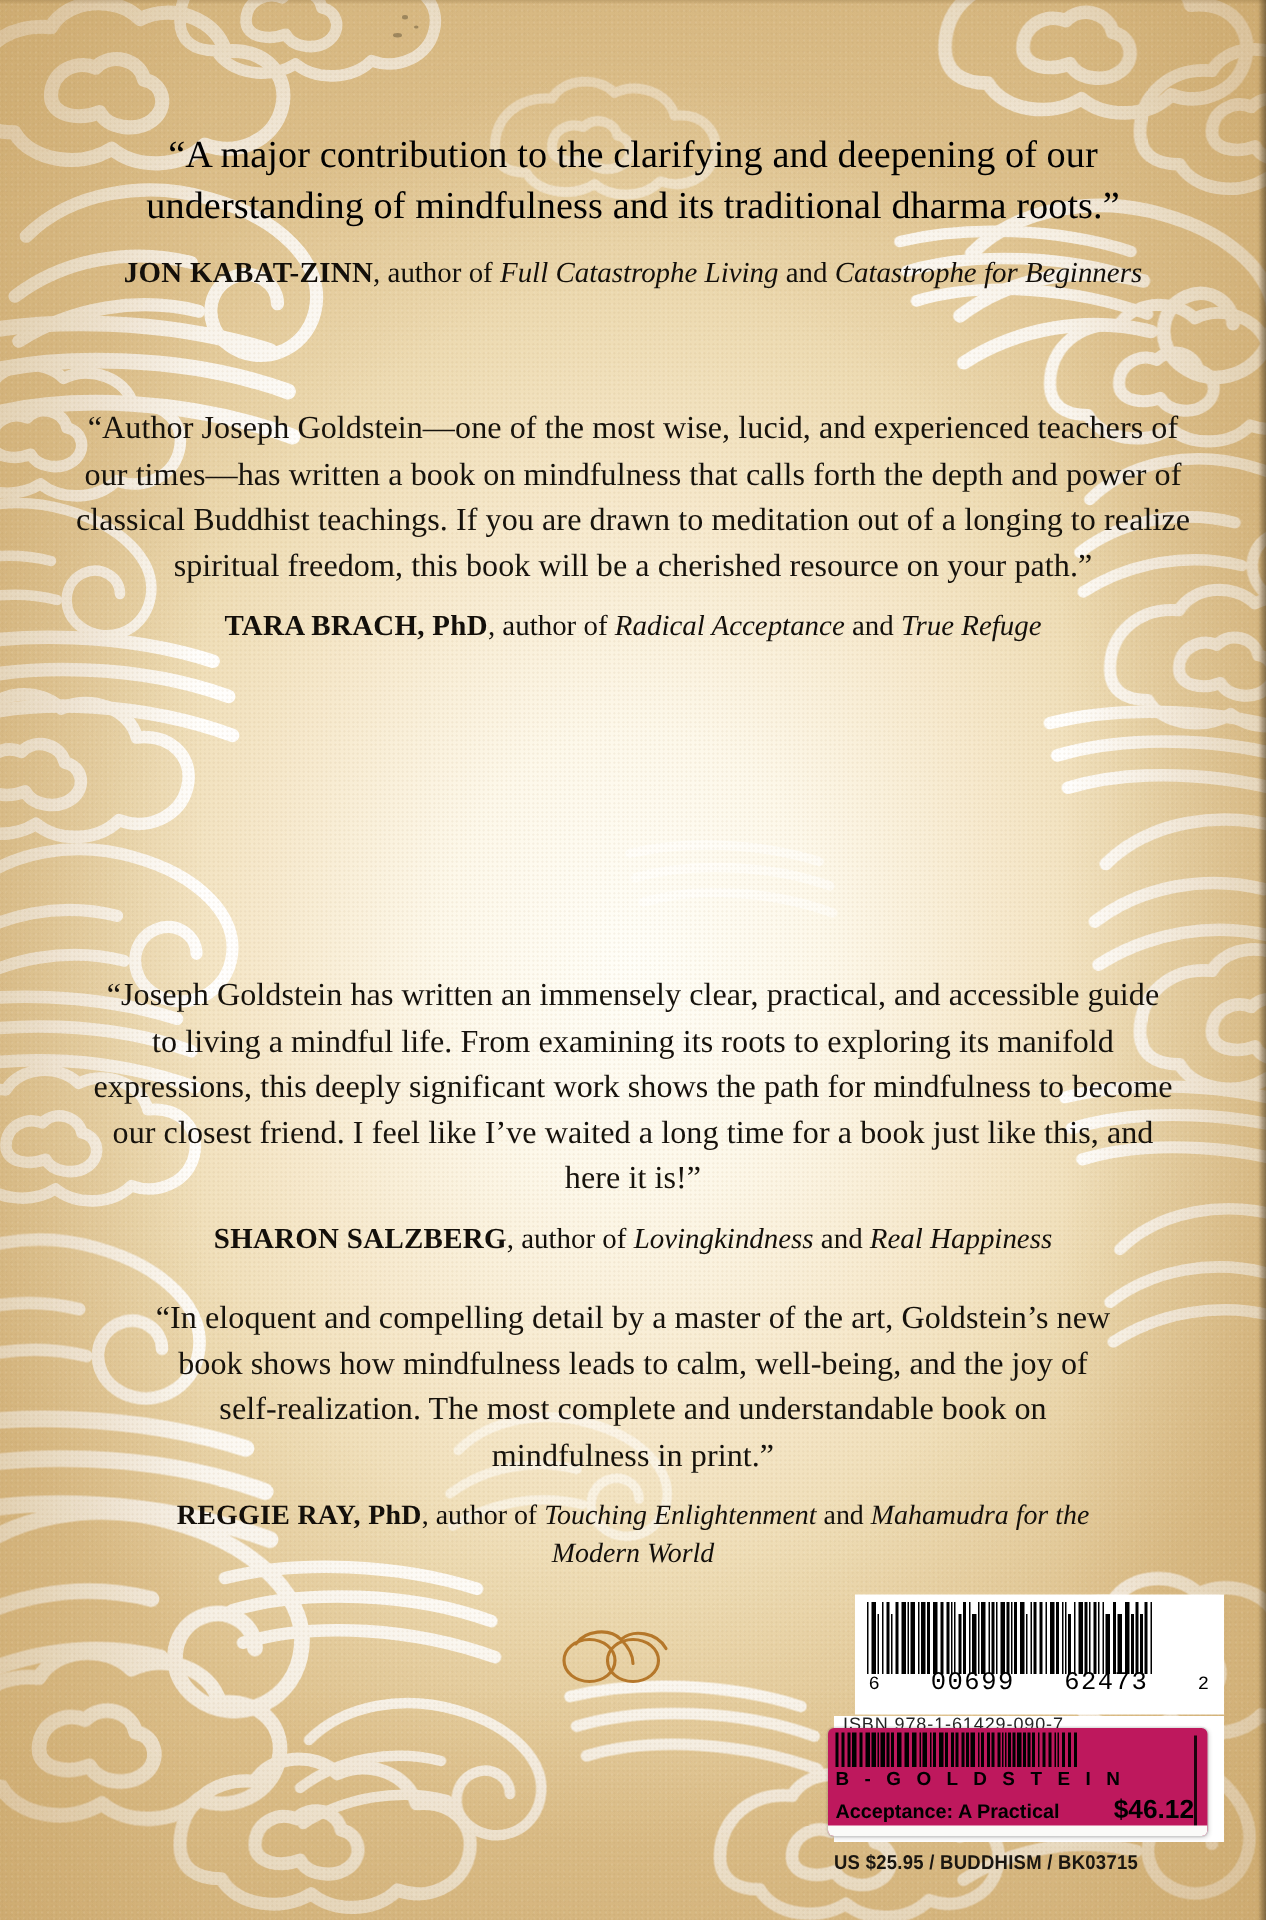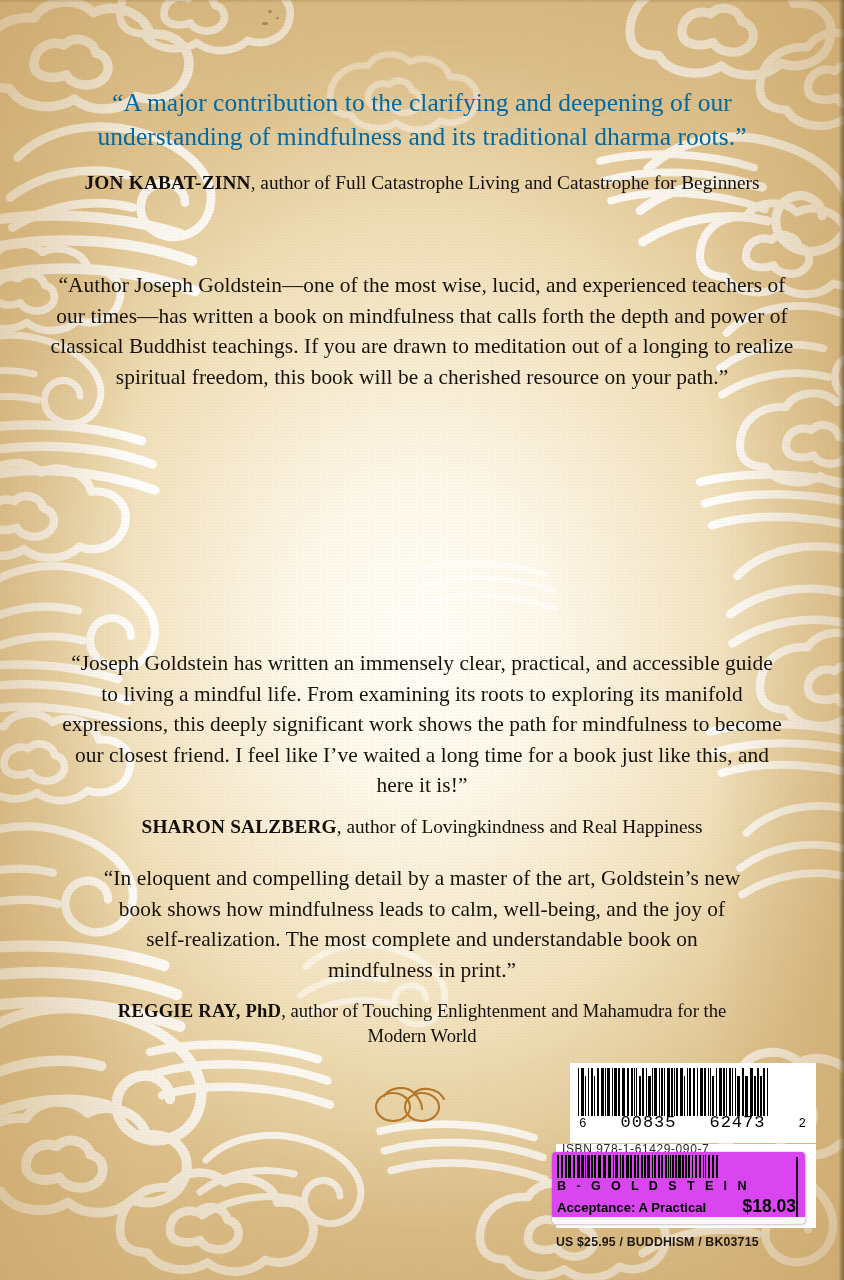--- a/index.html
+++ b/index.html
@@ -78,35 +78,36 @@
     padding: 0 46px;
     box-sizing: border-box;
   }
   .quote {
     color: #16120c;
     font-size: 21.4px;
     line-height: 30.5px;
     letter-spacing: .05px;
   }
   .quote.lead {
-    color: #0369a1;
+    color: #000000;
     font-size: 25.5px;
     line-height: 34px;
   }
   .attrib {
     margin-top: 13px;
     color: #130f0a;
     font-size: 19.3px;
     line-height: 25px;
   }
   .attrib .who {
     font-weight: bold;
     letter-spacing: .2px;
   }
   .attrib .work {
+    font-style: italic;
   }
   .attrib.small { font-size: 18.6px; }
 
   
   #ornament {
     position: absolute;
     left: 360px;
     top: 1079px;
     width: 104px;
     height: 48px;
@@ -171,21 +172,21 @@
     opacity: .92;
   }
 
   
   #price-sticker {
     position: absolute;
     left: 552px;
     top: 1152px;
     width: 253px;
     height: 72px;
-    background: #d946ef;
+    background: #be185d;
     border-radius: 4px;
     box-shadow: 0 0 0 1px rgba(0,0,0,.08), 1px 1px 3px rgba(0,0,0,.16);
     overflow: hidden;
   }
   #sticker-bars {
     display: flex;
     align-items: flex-end;
     height: 23px;
     margin: 3px 7px 0 5px;
   }
@@ -346,20 +347,23 @@
 
     <div class="blurb" style="top:86px;">
       <div class="quote lead">“A major contribution to the clarifying and deepening of our understanding of mindfulness and its traditional dharma roots.”</div>
       <div class="attrib" style="margin-top:16px;">
         <span class="who">JON KABAT-ZINN</span><span>, author of </span><span class="work">Full Catastrophe Living</span><span> and </span><span class="work">Catastrophe for Beginners</span>
       </div>
     </div>
 
     <div class="blurb" style="top:270px;padding:0 50px;">
       <div class="quote">“Author Joseph Goldstein—one of the most wise, lucid, and experienced teachers of our times—has written a book on mindfulness that calls forth the depth and power of classical Buddhist teachings. If you are drawn to meditation out of a longing to realize spiritual freedom, this book will be a cherished resource on your path.”</div>
+      <div class="attrib">
+        <span class="who">TARA BRACH, PhD</span><span>, author of </span><span class="work">Radical Acceptance</span><span> and </span><span class="work">True Refuge</span>
+      </div>
     </div>
 
     <div class="blurb" style="top:483px;padding:0 104px;">
     </div>
 
     <div class="blurb" style="top:648px;padding:0 62px;">
       <div class="quote">“Joseph Goldstein has written an immensely clear, practical, and accessible guide to living a mindful life. From examining its roots to exploring its manifold expressions, this deeply significant work shows the path for mindfulness to become our closest friend. I feel like I’ve waited a long time for a book just like this, and here it is!”</div>
       <div class="attrib">
         <span class="who">SHARON SALZBERG</span><span>, author of </span><span class="work">Lovingkindness</span><span> and </span><span class="work">Real Happiness</span>
       </div>
@@ -439,21 +443,21 @@
           <i class="short" style="width:3px;margin-right:2px"></i>
           <i class="" style="width:3px;margin-right:1px"></i>
           <i class="short" style="width:2px;margin-right:1px"></i>
           <i class="" style="width:2px;margin-right:1px"></i>
           <i class="short" style="width:2px;margin-right:1px"></i>
           <i class="guard" style="width:2px;margin-right:2px"></i>
           <i class="guard" style="width:1px;margin-right:2px"></i>
         </div>
       <div id="ean-digits">
         <span class="side">6</span>
-        <span>00835</span>
+        <span>00699</span>
         <span>62473</span>
         <span class="side">2</span>
       </div>
     </div>
 
     <div id="isbn-strip">
       <div id="isbn-text">ISBN 978-1-61429-090-7</div>
     </div>
 
     <div id="price-sticker">
@@ -501,21 +505,21 @@
           <i class="" style="width:2px;margin-right:2px"></i>
           <i class="" style="width:1px;margin-right:1px"></i>
           <i class="short" style="width:1px;margin-right:2px"></i>
           <i class="" style="width:2px;margin-right:2px"></i>
           <i class="guard" style="width:2px;margin-right:2px"></i>
           <i class="guard" style="width:2px;margin-right:2px"></i>
         </div>
       <div id="sticker-author">B - G O L D S T E I N</div>
       <div id="sticker-row">
         <span id="sticker-title">Acceptance: A Practical</span>
-        <span id="sticker-price">$18.03</span>
+        <span id="sticker-price">$46.12</span>
       </div>
       <div id="sticker-tear"></div>
       <div id="sticker-cut"></div>
     </div>
 
     <div id="footer-line">US $25.95  /  BUDDHISM  /  BK03715</div>
 
   </div>
 </div>
 

